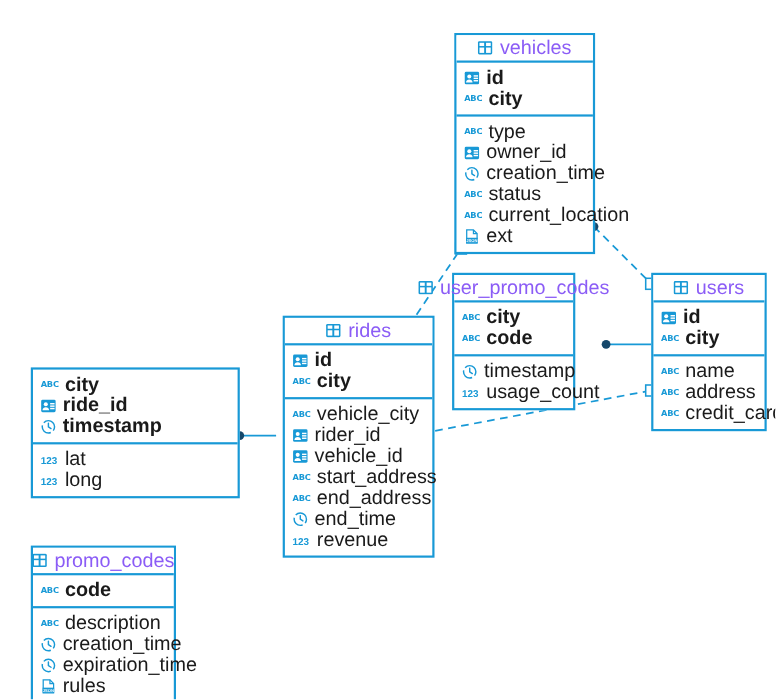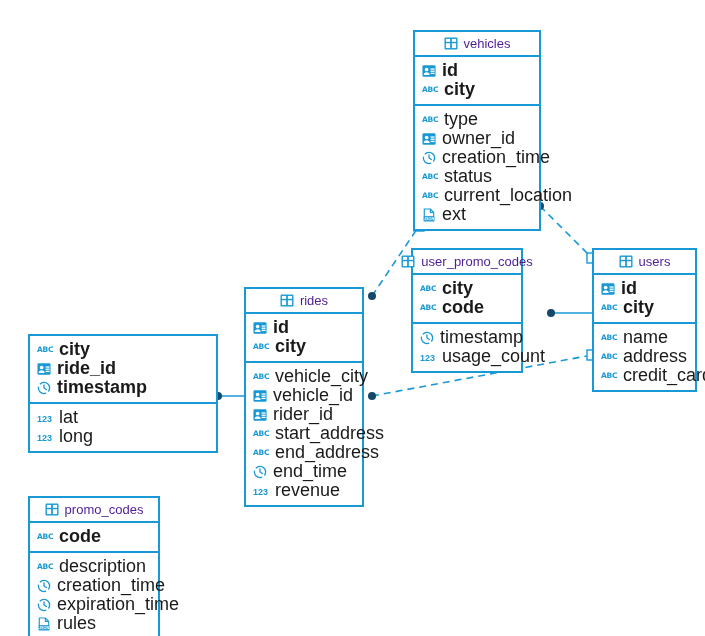--- a/index.html
+++ b/index.html
@@ -34,22 +34,22 @@
     height: 25px;
     background: #ffffff;
     border-bottom: 2px solid #1899D6;
     display: flex;
     align-items: center;
     justify-content: center;
     gap: 6px;
     padding: 0 6px;
   }
   .tbl-title {
-    font-size: 13px;
-    color: #4c1d95;
+    font-size: 18px;
+    color: #8b5cf6;
     white-space: nowrap;
   }
   .col-section {
     padding: 4px 0 5px 0;
   }
   .col-section.pk {
     border-bottom: 2px solid #1899D6;
   }
   .col-row {
     display: flex;
@@ -284,21 +284,21 @@
           <div class="col-row">
             <span class="ico ico-abc">ABC</span>
             <span class="col-name">address</span>
           </div>
           <div class="col-row">
             <span class="ico ico-abc">ABC</span>
             <span class="col-name">credit_card</span>
           </div>
         </div>
       </div>
-      <div class="table-node" style="left: 244px; top: 287px; width: 120px;">
+      <div class="table-node" style="left: 257px; top: 287px; width: 138px;">
         <div class="tbl-header">
           <span class="ico">
             <svg width="14" height="13" viewBox="0 0 16 15">
               <rect x="0.5" y="0.5" width="15" height="14" rx="1.5" fill="#1899D6"></rect>
               <rect x="2.1" y="2.2" width="4.9" height="3.4" fill="#ffffff"></rect>
               <rect x="9.0" y="2.2" width="4.9" height="3.4" fill="#ffffff"></rect>
               <rect x="2.1" y="7.2" width="4.9" height="5.6" fill="#ffffff"></rect>
               <rect x="9.0" y="7.2" width="4.9" height="5.6" fill="#ffffff"></rect>
             </svg>
           </span>
@@ -332,34 +332,34 @@
             <span class="ico">
               <svg width="14" height="14" viewBox="0 0 16 16">
                 <rect x="0.5" y="1.5" width="15" height="13" rx="1.5" fill="#1899D6"></rect>
                 <circle cx="5.3" cy="6.3" r="2.1" fill="#ffffff"></circle>
                 <path d="M1.9 12.6c0-1.9 1.5-3.1 3.4-3.1s3.4 1.2 3.4 3.1z" fill="#ffffff"></path>
                 <rect x="9.8" y="5" width="4.6" height="1.5" fill="#ffffff"></rect>
                 <rect x="9.8" y="7.5" width="4.6" height="1.5" fill="#ffffff"></rect>
                 <rect x="9.8" y="10" width="4.6" height="1.5" fill="#ffffff"></rect>
               </svg>
             </span>
+            <span class="col-name">rider_id</span>
+          </div>
+          <div class="col-row">
+            <span class="ico">
+              <svg width="14" height="14" viewBox="0 0 16 16">
+                <rect x="0.5" y="1.5" width="15" height="13" rx="1.5" fill="#1899D6"></rect>
+                <circle cx="5.3" cy="6.3" r="2.1" fill="#ffffff"></circle>
+                <path d="M1.9 12.6c0-1.9 1.5-3.1 3.4-3.1s3.4 1.2 3.4 3.1z" fill="#ffffff"></path>
+                <rect x="9.8" y="5" width="4.6" height="1.5" fill="#ffffff"></rect>
+                <rect x="9.8" y="7.5" width="4.6" height="1.5" fill="#ffffff"></rect>
+                <rect x="9.8" y="10" width="4.6" height="1.5" fill="#ffffff"></rect>
+              </svg>
+            </span>
             <span class="col-name">vehicle_id</span>
-          </div>
-          <div class="col-row">
-            <span class="ico">
-              <svg width="14" height="14" viewBox="0 0 16 16">
-                <rect x="0.5" y="1.5" width="15" height="13" rx="1.5" fill="#1899D6"></rect>
-                <circle cx="5.3" cy="6.3" r="2.1" fill="#ffffff"></circle>
-                <path d="M1.9 12.6c0-1.9 1.5-3.1 3.4-3.1s3.4 1.2 3.4 3.1z" fill="#ffffff"></path>
-                <rect x="9.8" y="5" width="4.6" height="1.5" fill="#ffffff"></rect>
-                <rect x="9.8" y="7.5" width="4.6" height="1.5" fill="#ffffff"></rect>
-                <rect x="9.8" y="10" width="4.6" height="1.5" fill="#ffffff"></rect>
-              </svg>
-            </span>
-            <span class="col-name">rider_id</span>
           </div>
           <div class="col-row">
             <span class="ico ico-abc">ABC</span>
             <span class="col-name">start_address</span>
           </div>
           <div class="col-row">
             <span class="ico ico-abc">ABC</span>
             <span class="col-name">end_address</span>
           </div>
           <div class="col-row">

